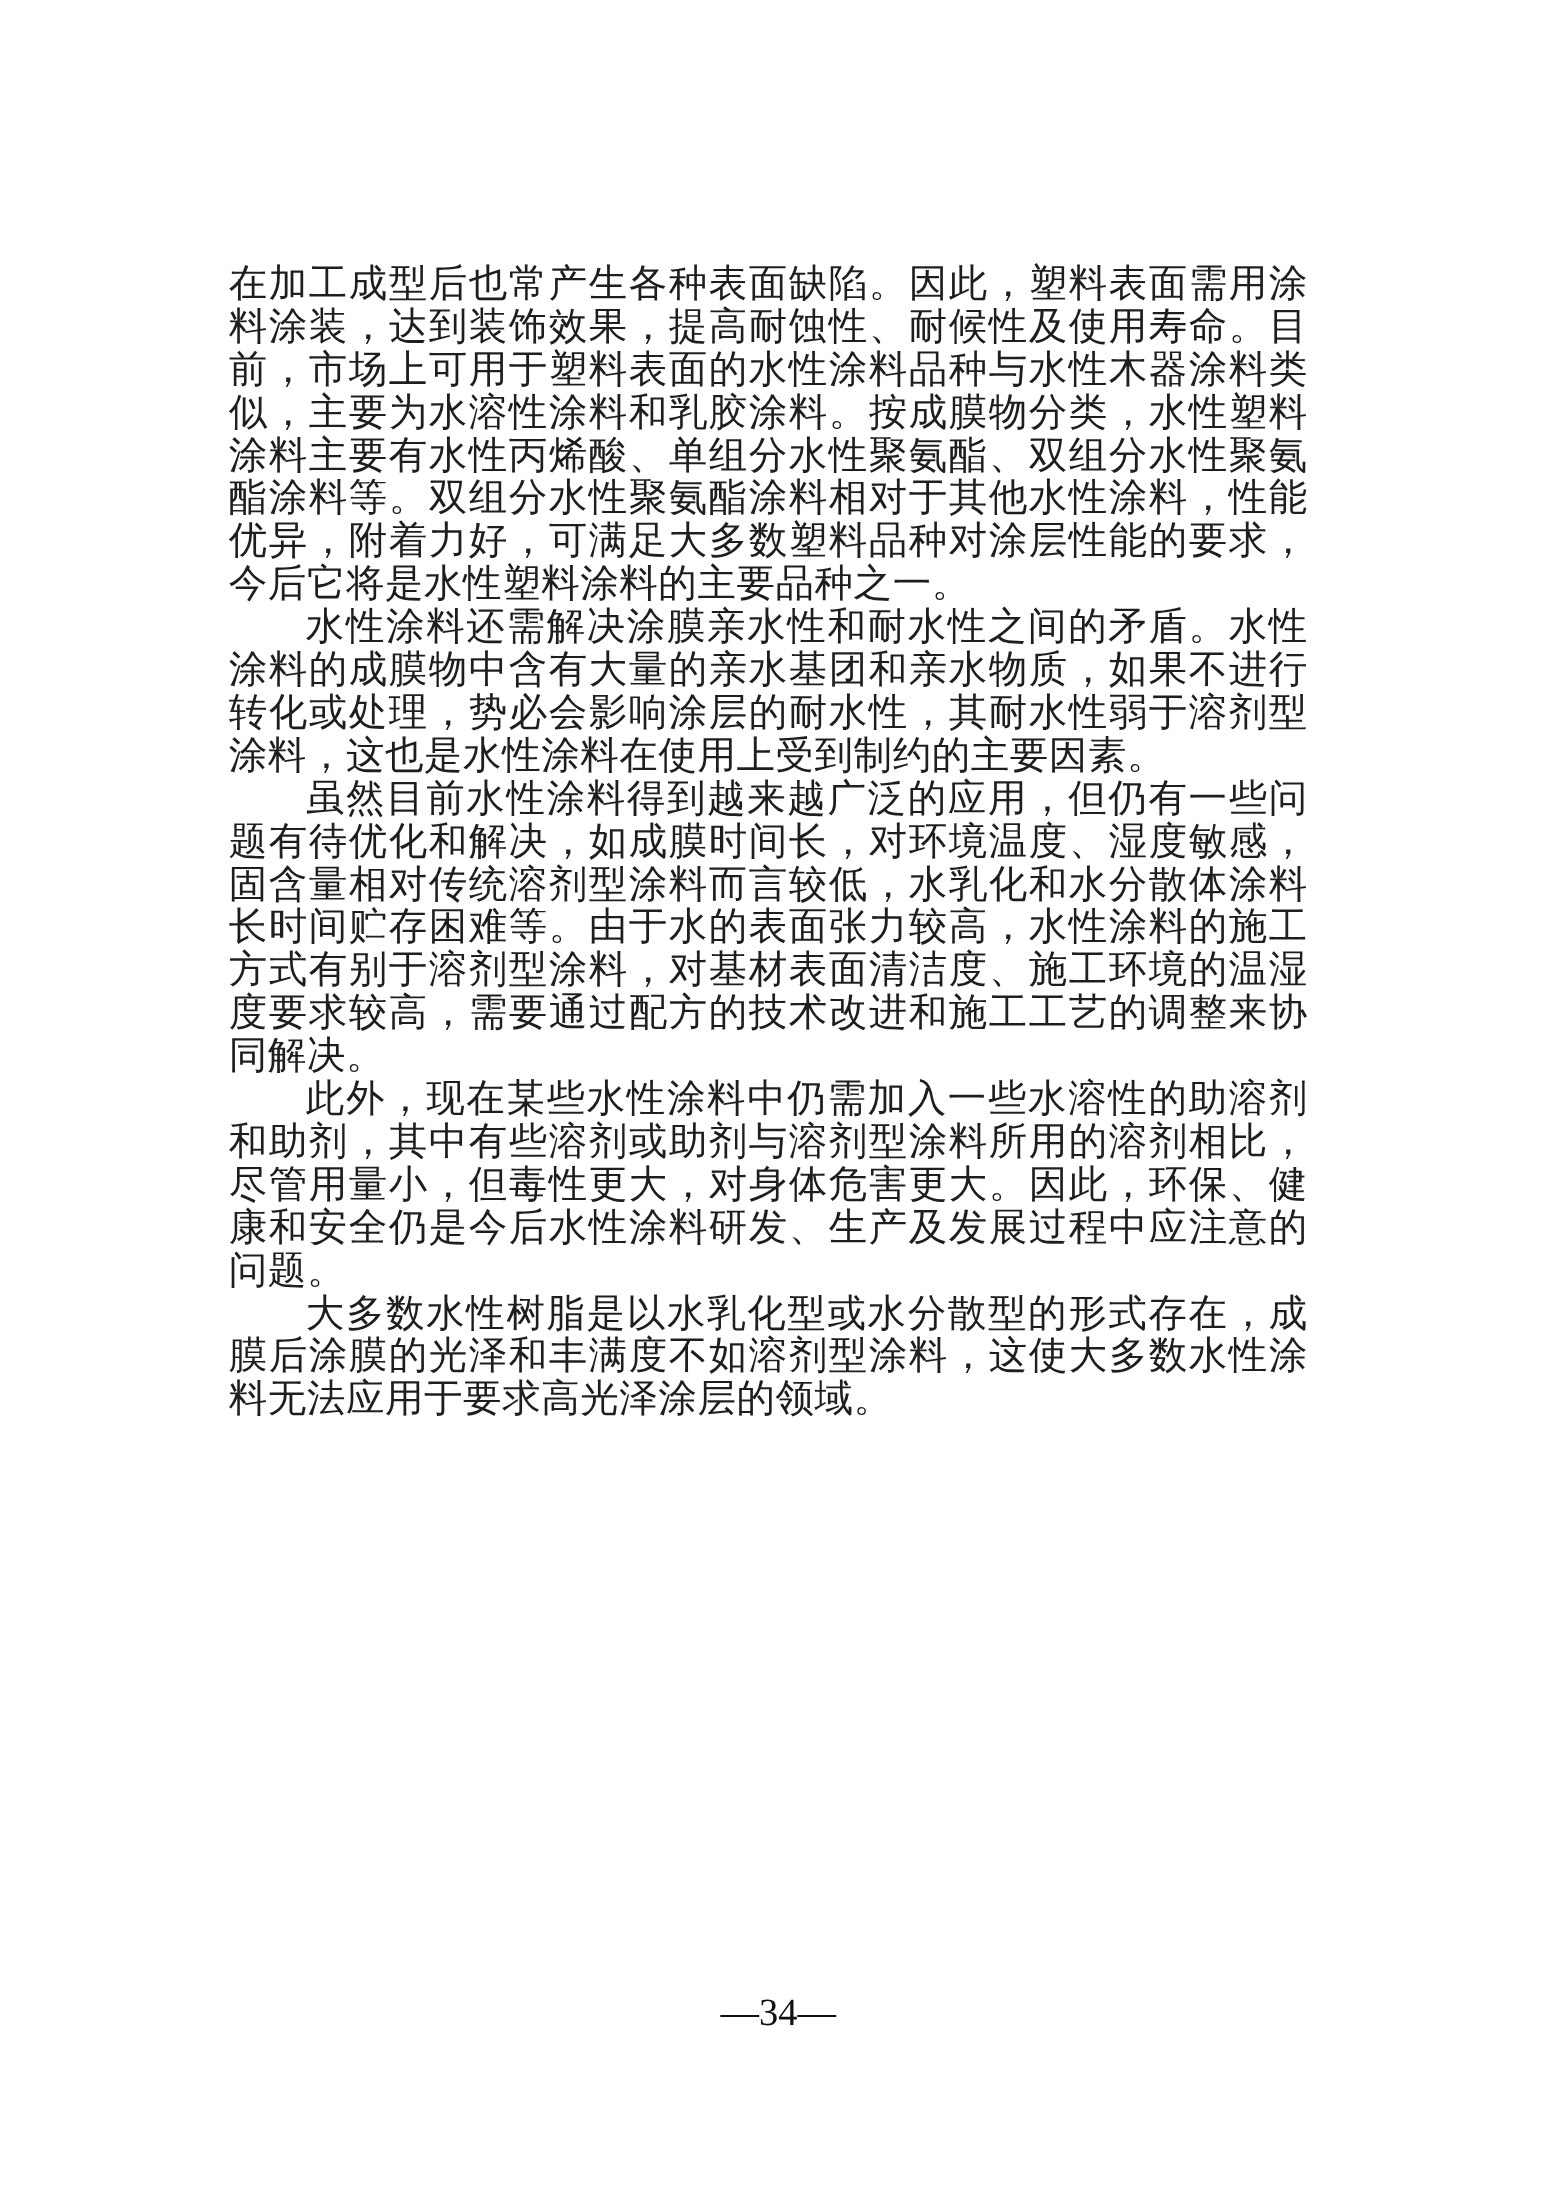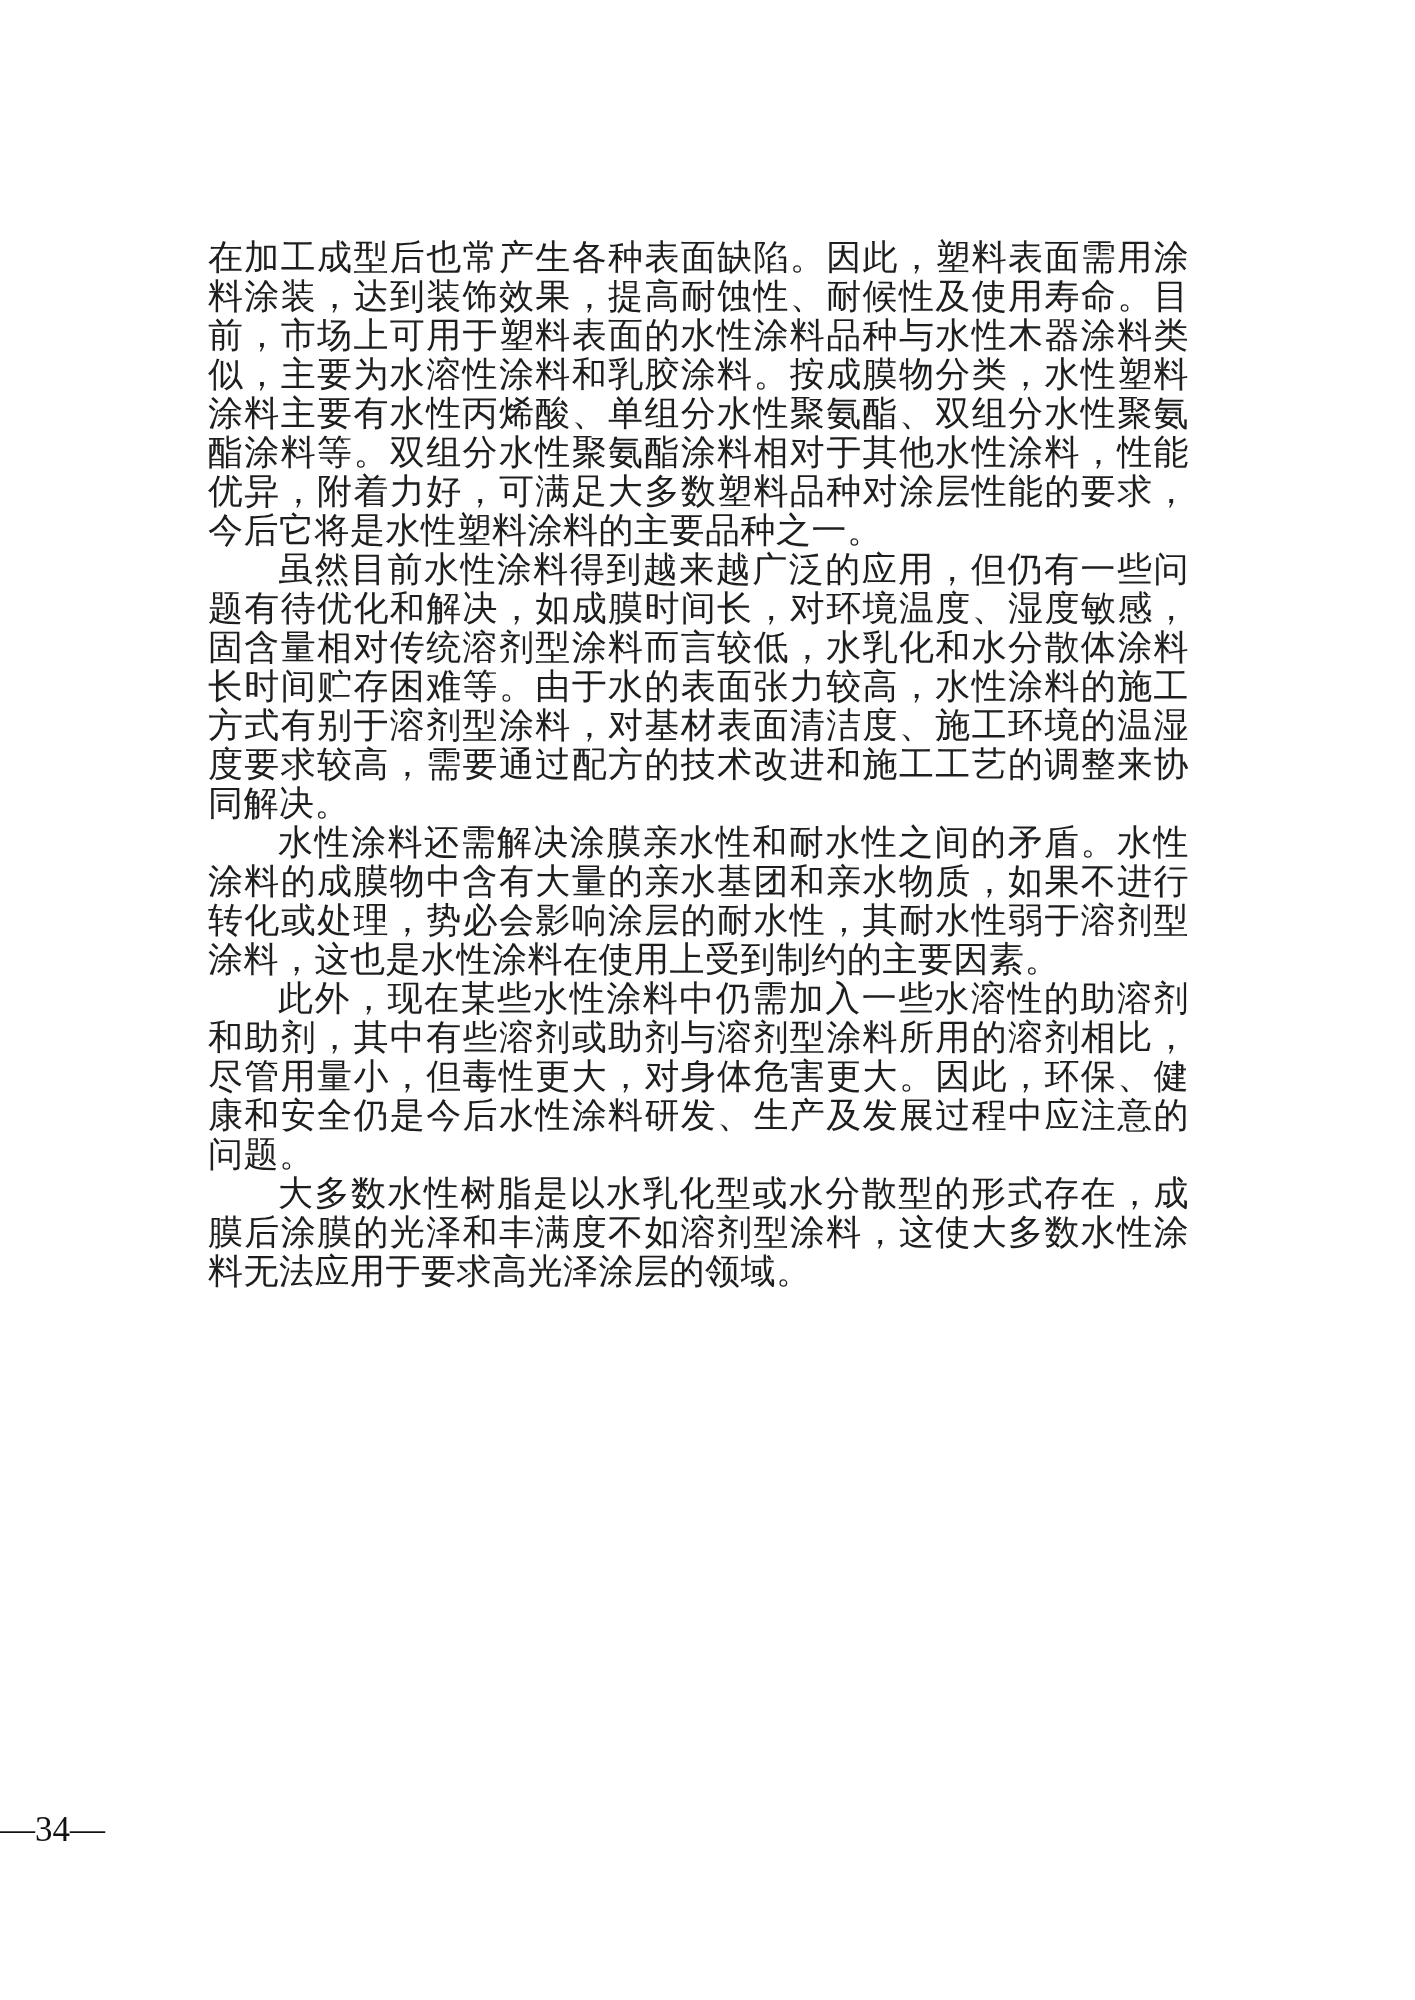--- a/index.html
+++ b/index.html
@@ -32,33 +32,34 @@
     padding: 0;
   }
   .text-block p.indent {
     text-indent: 2em;
   }
   .page-footer {
     position: absolute;
     left: 0;
     top: 1808px;
     width: 100%;
+    text-align: center;
     font-size: 35px;
     line-height: 44px;
     color: #111111;
   }
 </style>
 </head>
 <body>
 
 <div class="page">
   <main class="text-block">
     <p>在加工成型后也常产生各种表面缺陷。因此，塑料表面需用涂料涂装，达到装饰效果，提高耐蚀性、耐候性及使用寿命。目前，市场上可用于塑料表面的水性涂料品种与水性木器涂料类似，主要为水溶性涂料和乳胶涂料。按成膜物分类，水性塑料涂料主要有水性丙烯酸、单组分水性聚氨酯、双组分水性聚氨酯涂料等。双组分水性聚氨酯涂料相对于其他水性涂料，性能优异，附着力好，可满足大多数塑料品种对涂层性能的要求，今后它将是水性塑料涂料的主要品种之一。</p>
+    <p class="indent">水性涂料还需解决涂膜亲水性和耐水性之间的矛盾。水性涂料的成膜物中含有大量的亲水基团和亲水物质，如果不进行转化或处理，势必会影响涂层的耐水性，其耐水性弱于溶剂型涂料，这也是水性涂料在使用上受到制约的主要因素。</p>
     <p class="indent">虽然目前水性涂料得到越来越广泛的应用，但仍有一些问题有待优化和解决，如成膜时间长，对环境温度、湿度敏感，固含量相对传统溶剂型涂料而言较低，水乳化和水分散体涂料长时间贮存困难等。由于水的表面张力较高，水性涂料的施工方式有别于溶剂型涂料，对基材表面清洁度、施工环境的温湿度要求较高，需要通过配方的技术改进和施工工艺的调整来协同解决。</p>
-    <p class="indent">水性涂料还需解决涂膜亲水性和耐水性之间的矛盾。水性涂料的成膜物中含有大量的亲水基团和亲水物质，如果不进行转化或处理，势必会影响涂层的耐水性，其耐水性弱于溶剂型涂料，这也是水性涂料在使用上受到制约的主要因素。</p>
     <p class="indent">此外，现在某些水性涂料中仍需加入一些水溶性的助溶剂和助剂，其中有些溶剂或助剂与溶剂型涂料所用的溶剂相比，尽管用量小，但毒性更大，对身体危害更大。因此，环保、健康和安全仍是今后水性涂料研发、生产及发展过程中应注意的问题。</p>
     <p class="indent">大多数水性树脂是以水乳化型或水分散型的形式存在，成膜后涂膜的光泽和丰满度不如溶剂型涂料，这使大多数水性涂料无法应用于要求高光泽涂层的领域。</p>
   </main>
 
   <footer class="page-footer">
     <span>—34—</span>
   </footer>
 </div>
 
 </body></html>

